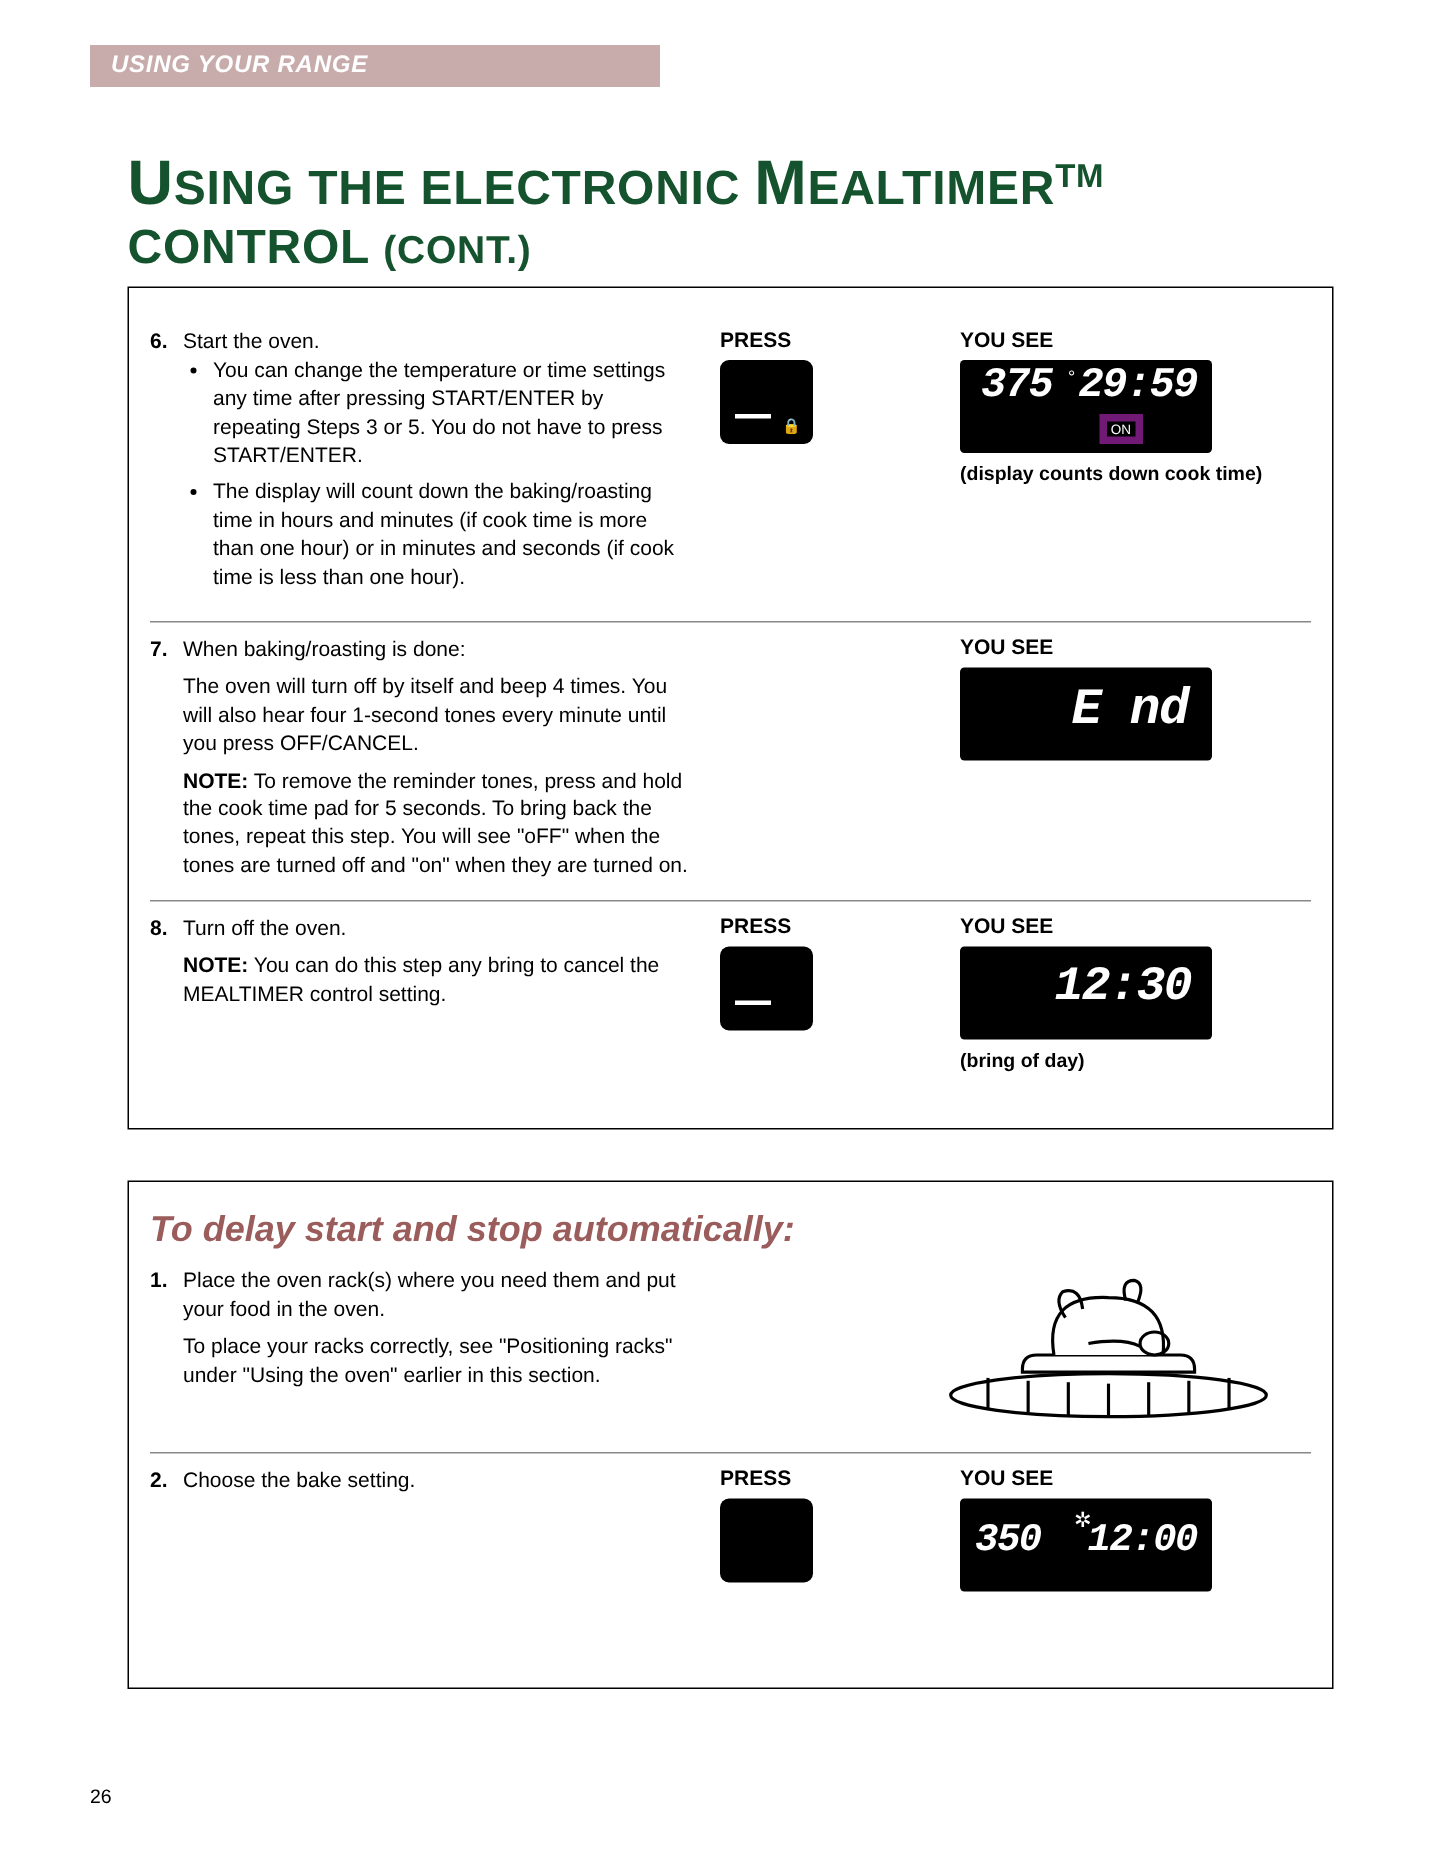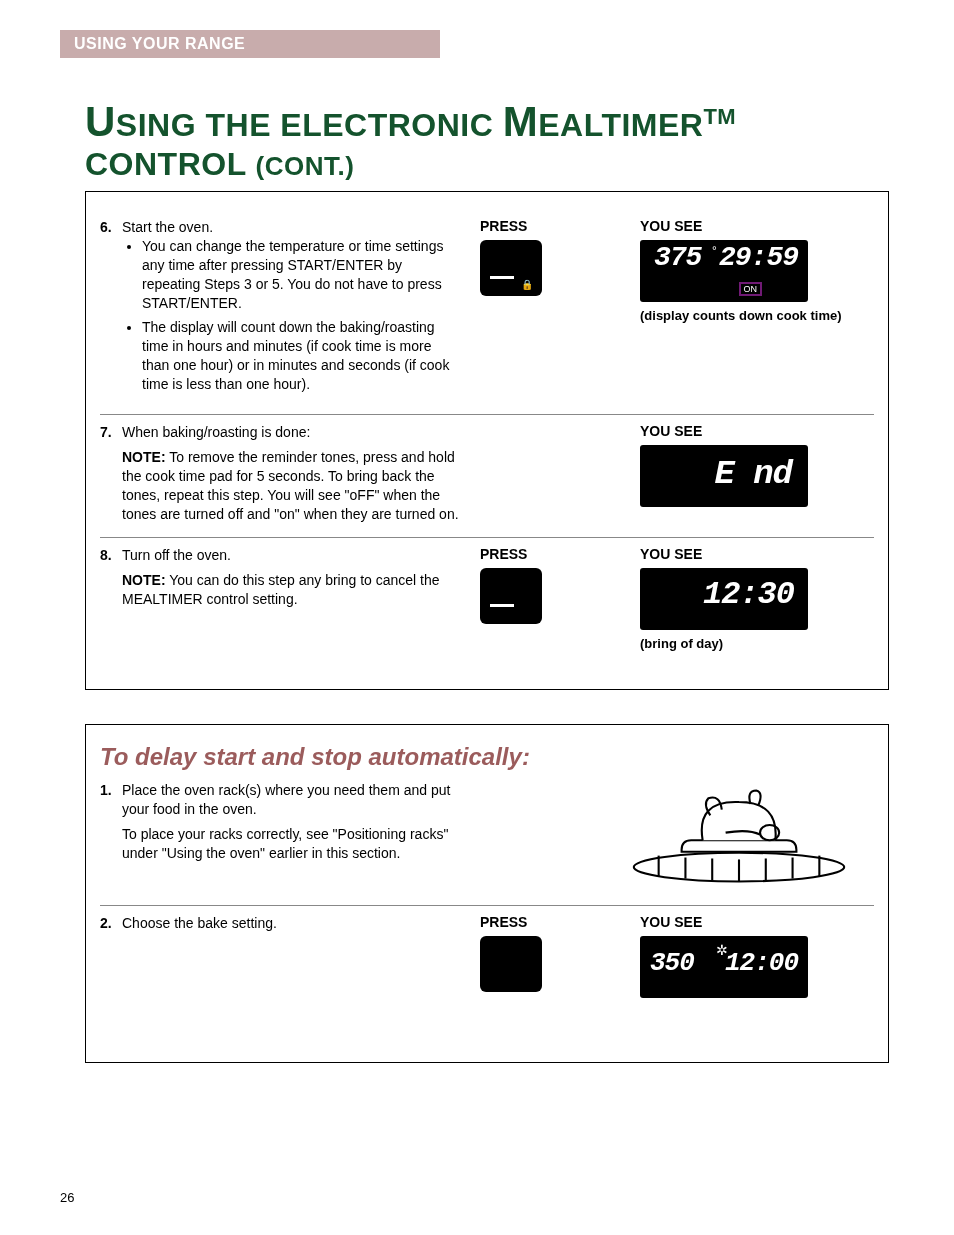--- a/index.html
+++ b/index.html
@@ -9,20 +9,21 @@
     background: #fff;
     font-family: Arial, Helvetica, sans-serif;
     color: #000;
     position: relative;
     padding: 30px 60px 30px 60px;
   }
   .section-tab {
     background: #c8acac;
     color: #fff;
     font-weight: bold;
+    font-style: italic;
     letter-spacing: 0.5px;
     padding: 5px 14px;
     font-size: 16px;
     width: 380px;
     font-family: 'Arial Narrow', Arial, sans-serif;
   }
   .main-title {
     margin-top: 40px;
     font-family: Liberation Sans, sans-serif;
     color: #14532d;
@@ -90,21 +91,21 @@
     color:#fff;
     border-radius: 3px;
     position: relative;
     font-family: Arial, sans-serif;
   }
   .seg { font-family: 'Courier New', monospace; font-style: italic; font-weight: bold; letter-spacing: -1px; }
   .disp1 { padding: 4px 8px; }
   .disp1 .temp { font-size: 28px; position:absolute; left:14px; top:2px; }
   .disp1 .deg { font-size:12px; position:absolute; left:72px; top:4px; }
   .disp1 .time { font-size: 28px; position:absolute; right:10px; top:2px; }
-  .disp1 .on { position:absolute; right:46px; bottom:6px; font-size:9px; border:2px solid #701a75; padding:0 3px; }
+  .disp1 .on { position:absolute; right:46px; bottom:6px; font-size:9px; border:5px solid #701a75; padding:0 3px; }
   .disp2 .end { font-size: 34px; position:absolute; right:16px; top:10px; font-style: italic; }
   .disp3 .tod { font-size: 32px; position:absolute; right:14px; top:8px; }
   .disp4 .temp { font-size: 26px; position:absolute; left:10px; top:12px; }
   .disp4 .star { font-size: 14px; position:absolute; left:76px; top:6px; }
   .disp4 .time { font-size: 26px; position:absolute; right:10px; top:12px; }
   .caption { font-weight: bold; font-size: 13px; margin-top: 6px; }
   .box2 {
     border: 1px solid #000;
     margin-top: 34px;
     margin-left: 25px;
@@ -170,20 +171,21 @@
       <div class="caption">(display counts down cook time)</div>
     </div>
   </div>
 
   <div class="row">
     <div class="col-left">
       <div class="step-line">
         <div class="num step-num">7.</div>
         <div>When baking/roasting is done:</div>
       </div>
+      <div class="indent">The oven will turn off by itself and beep 4 times. You will also hear four 1-second tones every minute until you press OFF/CANCEL.</div>
       <div class="indent"><span class="step-num">NOTE:</span><span> To remove the reminder tones, press and hold the cook time pad for 5 seconds. To bring back the tones, repeat this step. You will see "oFF" when the tones are turned off and "on" when they are turned on.</span></div>
     </div>
     <div class="col-mid"></div>
     <div class="col-right">
       <div class="yousee-h">YOU SEE</div>
       <div class="display disp2">
         <span class="seg end">E nd</span>
       </div>
     </div>
   </div>

